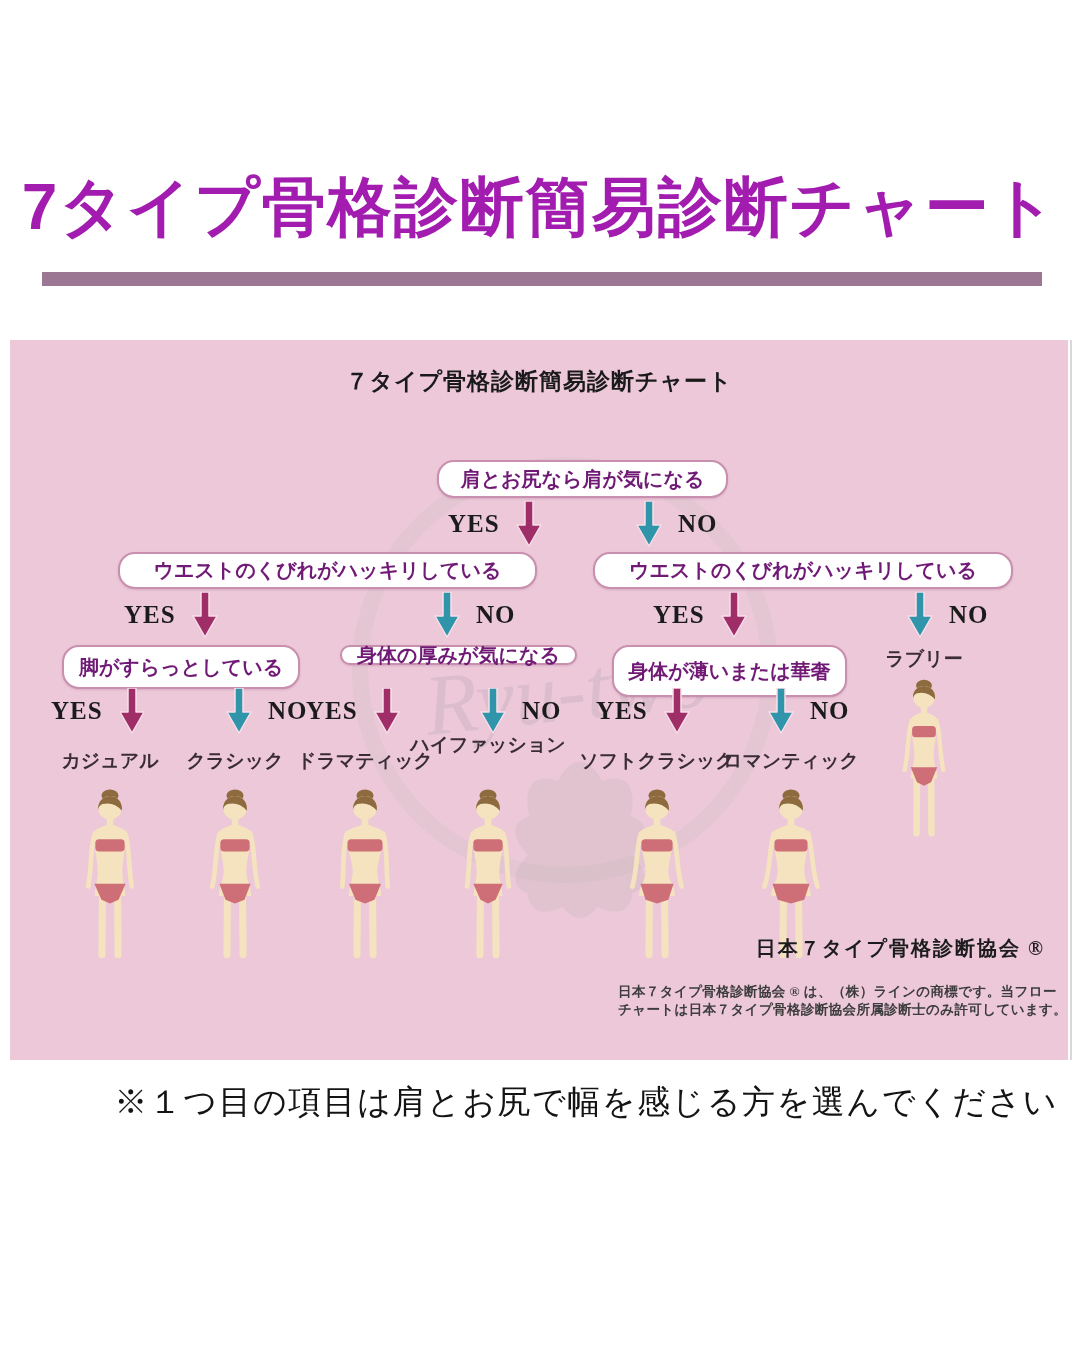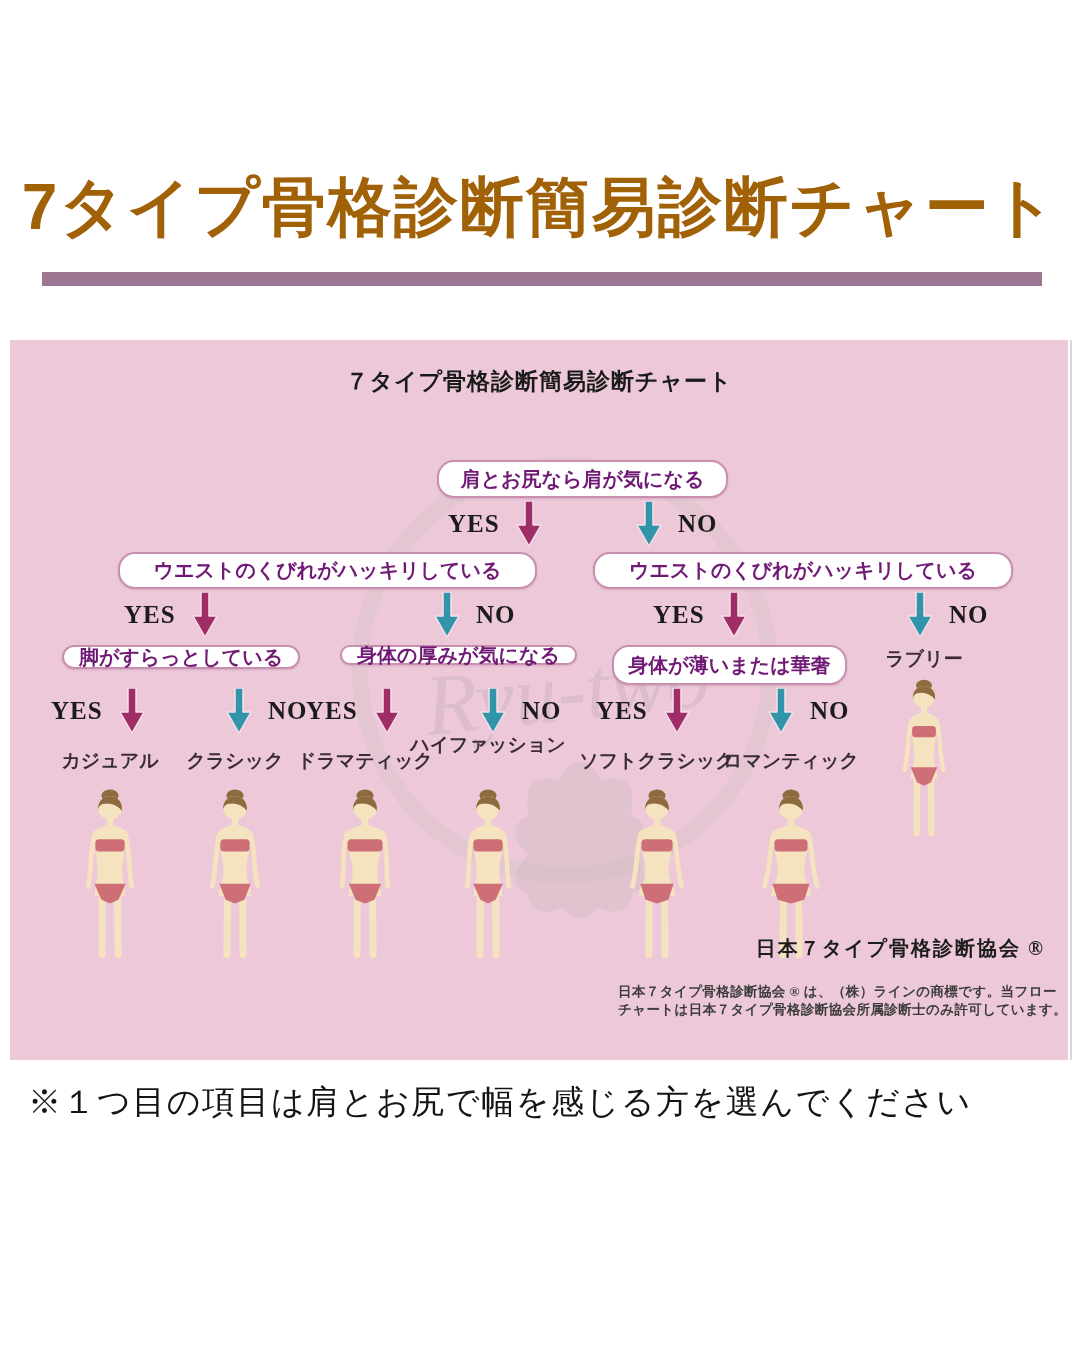--- a/index.html
+++ b/index.html
@@ -3,21 +3,21 @@
 <meta charset="utf-8">
 <style>
   html,body{margin:0;padding:0;}
   body{
     width:1080px;height:1350px;position:relative;background:#ffffff;
     font-family:"Liberation Sans",sans-serif;overflow:hidden;
     -webkit-font-smoothing:antialiased;
   }
   .page-title{
     position:absolute;top:172px;left:0;width:1080px;text-align:center;
-    font-size:64px;font-weight:700;color:#a16207;letter-spacing:2px;
+    font-size:64px;font-weight:700;color:#a21caf;letter-spacing:2px;
     line-height:1.1;white-space:nowrap;
   }
   .title-underline{
     position:absolute;left:42px;top:272px;width:1000px;height:14px;
     background:var(--bar,#9b7793);
   }
   .panel{
     position:absolute;left:10px;top:340px;width:1058px;height:720px;
     background:var(--panel,#ecc8d9);
   }
@@ -56,20 +56,21 @@
   }
   .disclaimer{
     position:absolute;left:608px;top:643px;width:452px;
     font-family:"Liberation Serif",serif;font-size:13.5px;line-height:1.3;
     color:#3c3c3c;letter-spacing:0.4px;font-weight:700;
   }
   .caption{
     position:absolute;left:28px;top:1080px;width:1030px;
     font-size:33px;font-weight:400;color:#141414;letter-spacing:1.5px;
     white-space:nowrap;
+    text-align:right;
   }
 </style>
 </head>
 <body>
 
 <div class="page-title">7タイプ骨格診断簡易診断チャート</div>
 <div class="title-underline"></div>
 
 <div class="panel">
 
@@ -123,23 +124,23 @@
         <polygon points="9,0 17,0 17,24 25,24 13,45 1,24 9,24" stroke="#f6dfe9" stroke-width="1.5" stroke-linejoin="round"></polygon>
       </svg>
   </div>
   <div class="yn" style="left:897px;top:251px;">
     <svg class="arrow arrow-no" width="26" height="46" viewBox="0 0 26 46">
         <polygon points="9,0 17,0 17,24 25,24 13,45 1,24 9,24" stroke="#f6dfe9" stroke-width="1.5" stroke-linejoin="round"></polygon>
       </svg>
     <span>NO</span>
   </div>
 
-  <div class="qbox" style="left:52px;top:305px;width:238px;height:24px;">脚がすらっとしている</div>
+  <div class="qbox" style="left:52px;top:305px;width:238px;height:44px;">脚がすらっとしている</div>
   <div class="qbox" style="left:330px;top:305px;width:237px;height:20px;">身体の厚みが気になる</div>
-  <div class="qbox" style="left:602px;top:305px;width:235px;height:40px;">身体が薄いまたは華奢</div>
+  <div class="qbox" style="left:602px;top:305px;width:235px;height:52px;">身体が薄いまたは華奢</div>
 
   <div class="type-label" style="left:914px;top:306px;">ラブリー</div>
 
   <div class="yn" style="left:41px;top:347px;">
     <span>YES</span>
     <svg class="arrow arrow-yes" width="26" height="46" viewBox="0 0 26 46">
         <polygon points="9,0 17,0 17,24 25,24 13,45 1,24 9,24" stroke="#f6dfe9" stroke-width="1.5" stroke-linejoin="round"></polygon>
       </svg>
   </div>
   <div class="yn" style="left:216px;top:347px;">

